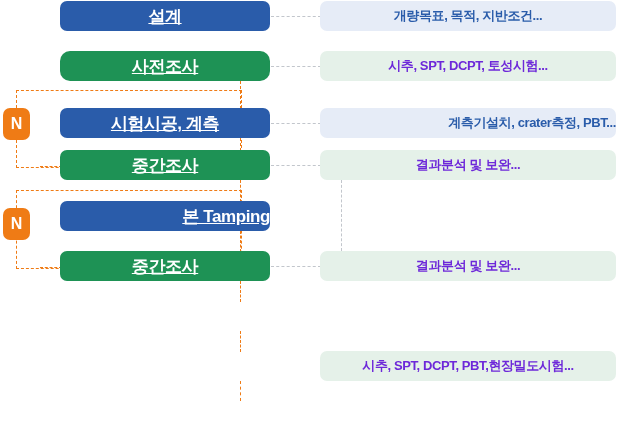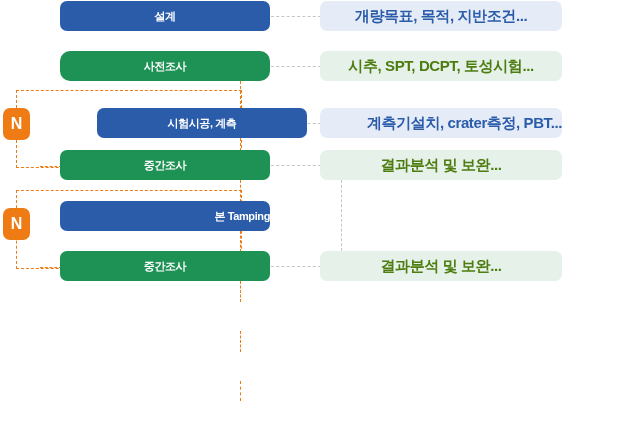--- a/index.html
+++ b/index.html
@@ -22,48 +22,49 @@
   .node {
     position: absolute;
     left: 60px;
     width: 210px;
     height: 30px;
     border-radius: 7px;
     display: flex;
     align-items: center;
     justify-content: center;
     color: #ffffff;
-    font-size: 11px;
+    font-size: 17px;
     font-weight: bold;
     letter-spacing: -0.4px;
     white-space: nowrap;
     z-index: 4;
+    text-decoration: underline;
   }
   .node.blue  { background: #2a5caa; }
   .node.green { background: #1e9255; }
   .node.lime  { background: #8ccc4f; }
 
   
   .note {
     position: absolute;
     left: 320px;
-    width: 242px;
+    width: 296px;
     height: 30px;
     border-radius: 7px;
     display: flex;
     align-items: center;
     justify-content: center;
-    font-size: 15px;
+    font-size: 13px;
     font-weight: bold;
     letter-spacing: -0.4px;
     white-space: nowrap;
     z-index: 3;
   }
   .note.blue  { background: #e6ecf7; color: #2a5caa; }
-  .note.green { background: #e5f1e9; color: #4d7c0f; }
+  .note.green { background: #e5f1e9; color: #6d28d9; }
 
   
   .h-link {
     position: absolute;
     height: 0;
     border-top: 1px dashed #c2c6cc;
     z-index: 1;
   }
   .v-link {
     position: absolute;
@@ -147,21 +148,21 @@
   <div class="badge" style="top:208px;">
     <span>N</span>
   </div>
 
   <div class="node blue" style="top:1px;">
     <span>설계</span>
   </div>
   <div class="node green" style="top:51px;border-radius:10px;">
     <span>사전조사</span>
   </div>
-  <div class="node blue" style="top:108px;margin-left:37px;">
+  <div class="node blue" style="top:108px;">
     <span>시험시공, 계측</span>
   </div>
   <div class="node green" style="top:150px;">
     <span>중간조사</span>
   </div>
   <div class="node blue" style="top:201px;justify-content:flex-end;">
     <span>본 Tamping</span>
   </div>
   <div class="node green" style="top:251px;">
     <span>중간조사</span>
@@ -175,14 +176,17 @@
   </div>
   <div class="note blue" style="top:108px;justify-content:flex-end;">
     <span>계측기설치, crater측정, PBT...</span>
   </div>
   <div class="note green" style="top:150px;">
     <span>결과분석 및 보완...</span>
   </div>
   <div class="note green" style="top:251px;">
     <span>결과분석 및 보완...</span>
   </div>
+  <div class="note green" style="top:351px;">
+    <span>시추, SPT, DCPT, PBT,현장밀도시험...</span>
+  </div>
 
 </div>
 
 </body></html>

